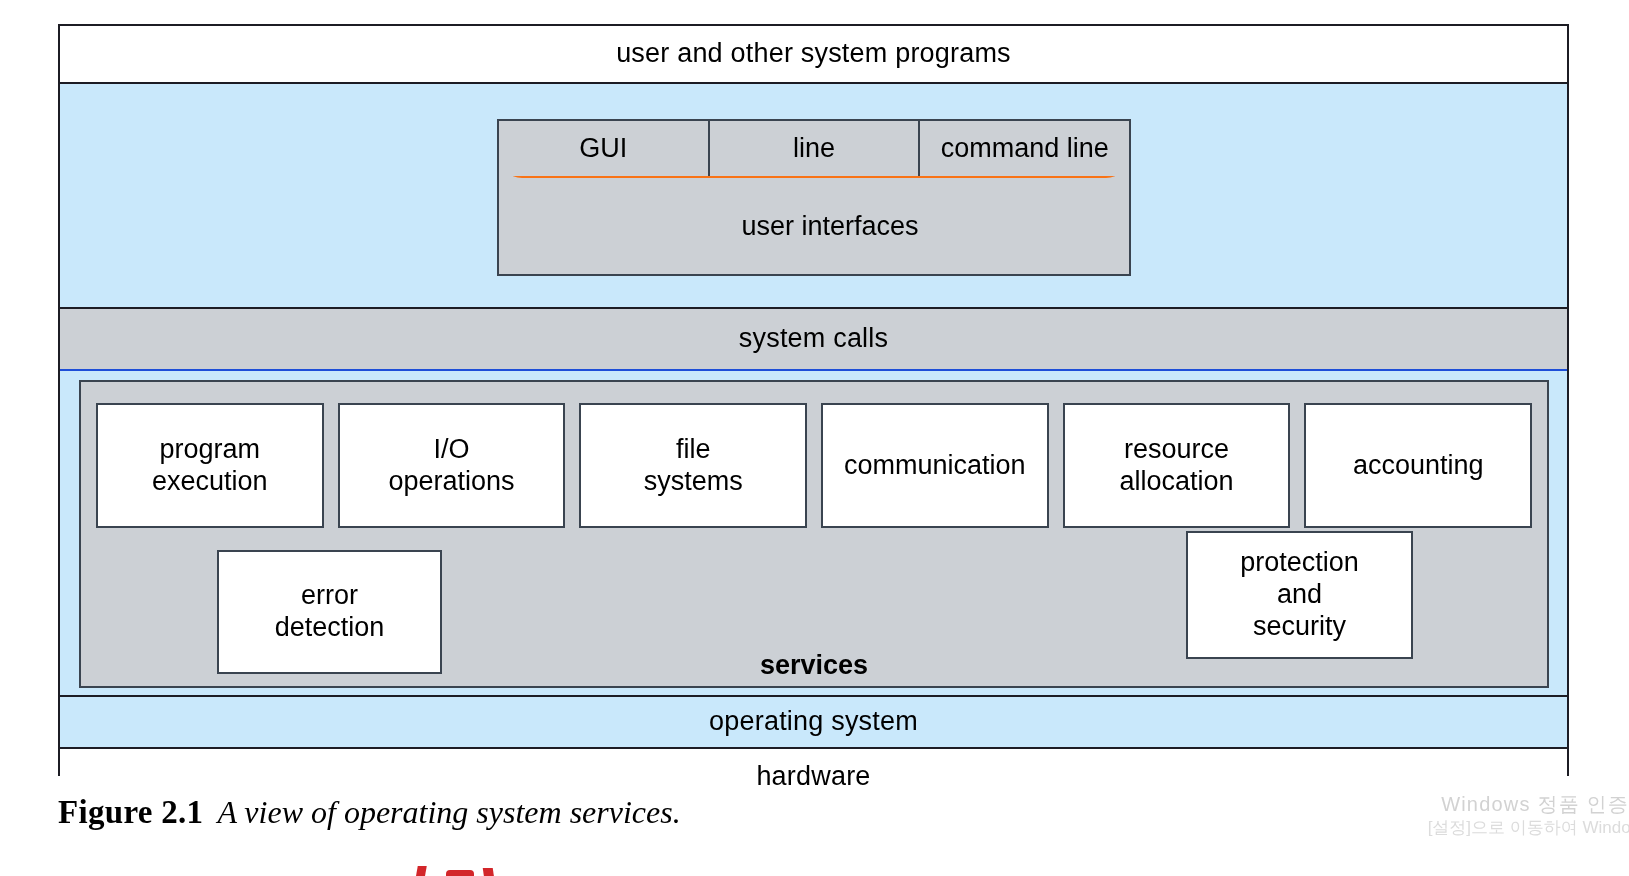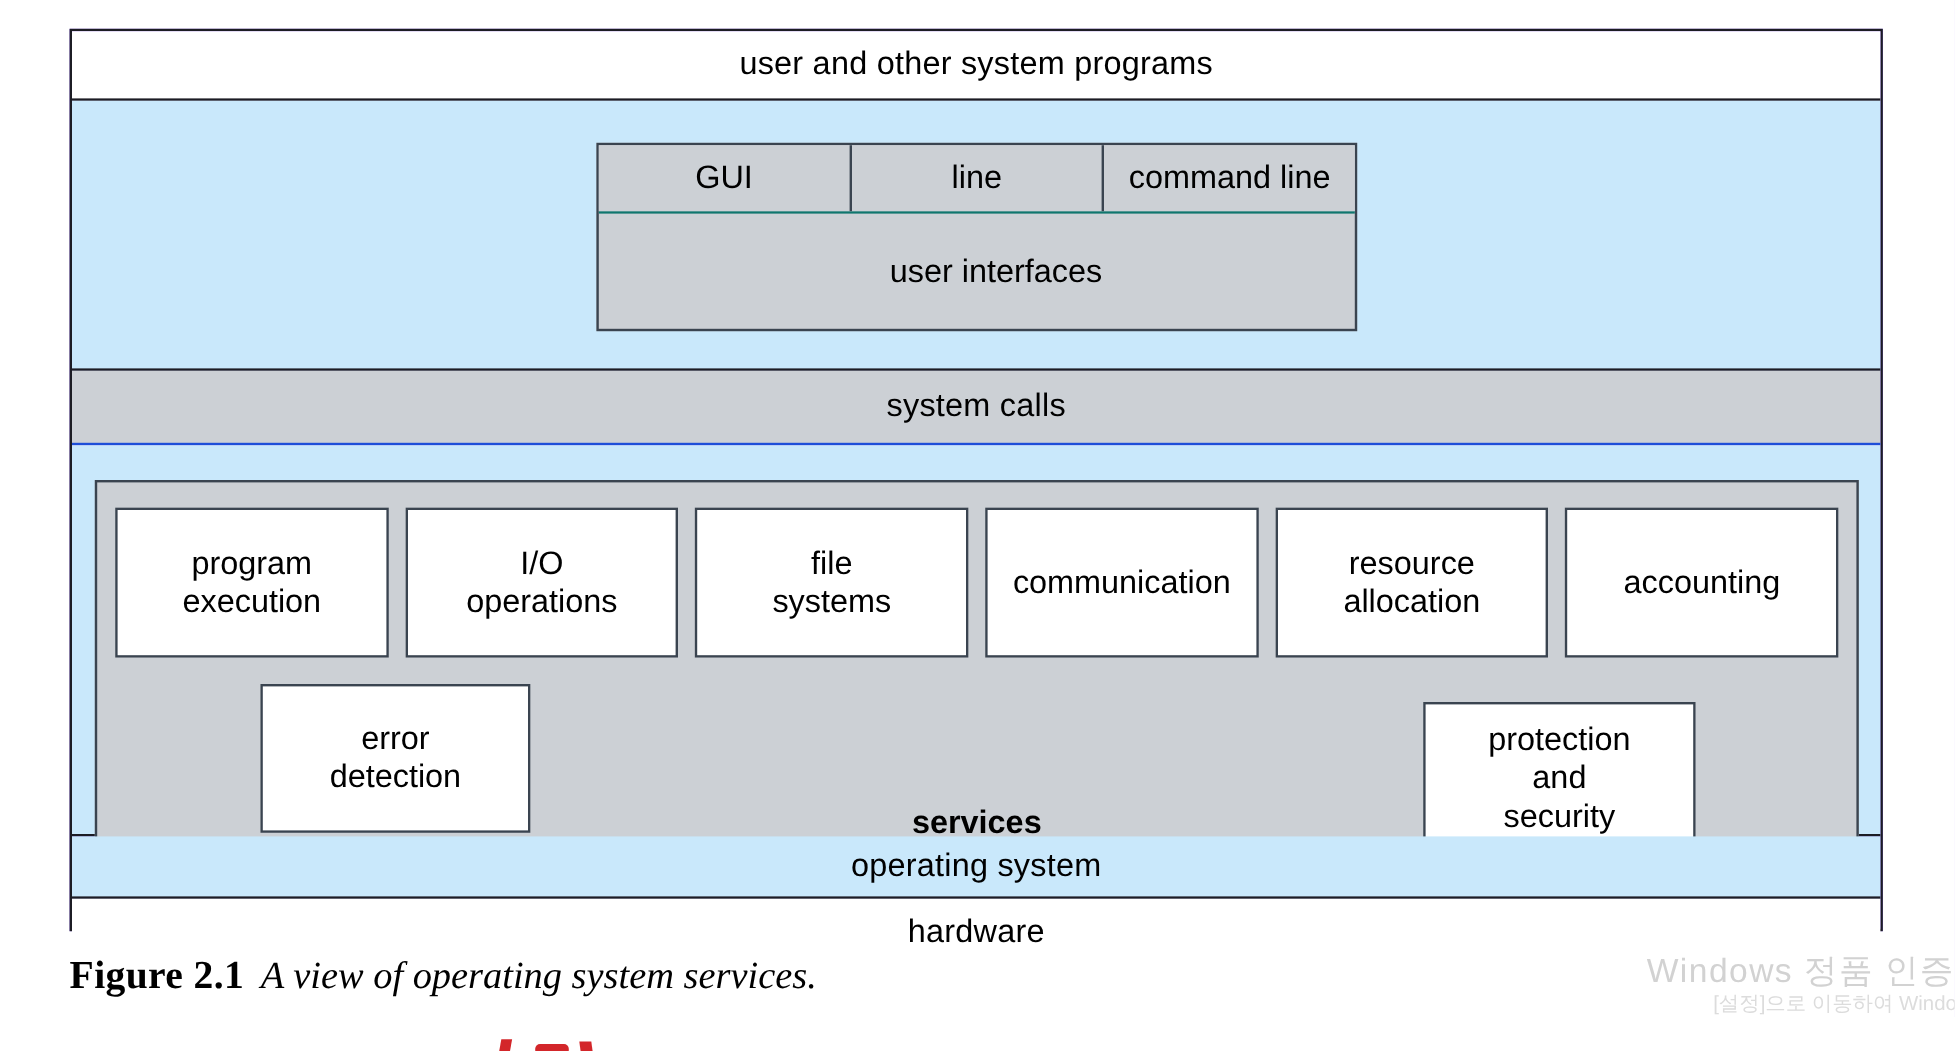--- a/index.html
+++ b/index.html
@@ -102,21 +102,22 @@
     height: 157px;
     border: 2px solid #3a4450;
     box-sizing: border-box;
     background: #ccd0d5;
     display: flex;
     flex-direction: column;
   }
   #ui-modes-row {
     display: flex;
     height: 55px;
-    border-bottom: 2px solid #0f766e;
+    border-bottom: 2px solid #f97316;
+    border-radius: 23px;
   }
   .ui-mode {
     flex: 1 1 0;
     display: flex;
     align-items: center;
     justify-content: center;
     font-size: 27px;
     background: #ccd0d5;
     border-right: 2px solid #3a4450;
     box-sizing: border-box;
@@ -135,21 +136,20 @@
   
   #services-box {
     position: absolute;
     left: 19px;
     top: 9px;
     width: 1470px;
     height: 308px;
     border: 2px solid #3a4450;
     box-sizing: border-box;
     background: #ccd0d5;
-    margin-top: 20px;
   }
   #services-row-top {
     position: absolute;
     left: 15px;
     top: 21px;
     width: 1436px;
     height: 125px;
     display: flex;
     gap: 14px;
   }
@@ -168,21 +168,21 @@
   #service-error-detection {
     position: absolute;
     left: 136px;
     top: 168px;
     width: 225px;
     height: 124px;
   }
   #service-protection-security {
     position: absolute;
     left: 1105px;
-    top: 183px;
+    top: 149px;
     width: 227px;
     height: 128px;
   }
   #services-label {
     position: absolute;
     left: 0;
     right: 0;
     top: 268px;
     text-align: center;
     font-size: 27px;
@@ -232,21 +232,21 @@
     right: 0;
     top: 793px;
     width: 300px;
     height: 70px;
     overflow: hidden;
     text-align: right;
     padding-right: 0;
     box-sizing: border-box;
   }
   #watermark-title {
-    font-size: 28px;
+    font-size: 20px;
     color: #d2d2d2;
     letter-spacing: 1.2px;
     white-space: nowrap;
     line-height: 1.15;
   }
   #watermark-subtitle {
     font-size: 17px;
     color: #dcdcdc;
     white-space: nowrap;
     line-height: 1.2;

